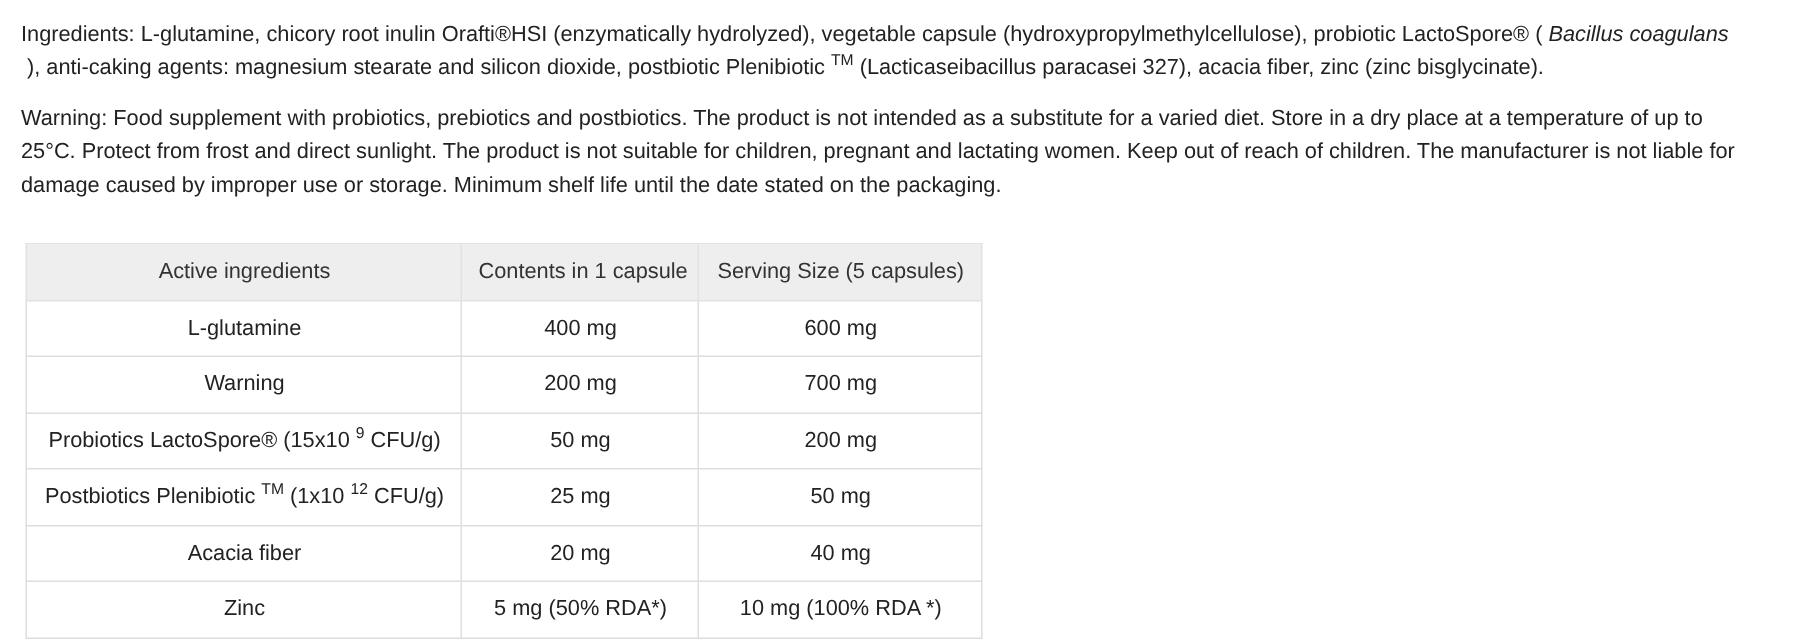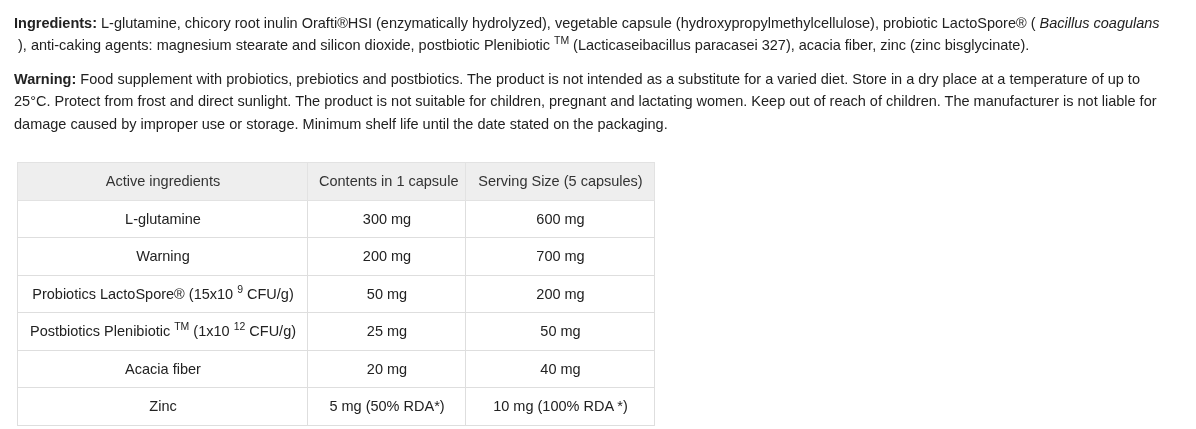--- a/index.html
+++ b/index.html
@@ -22,21 +22,21 @@
     width: 1196px;
   }
   .para {
     margin: 0 0 6px 0;
     max-width: 1150px;
   }
   .para.warning {
     margin-top: 11px;
   }
   .lbl {
-    font-weight: bold;
+    font-weight: normal;
   }
   .it {
     font-style: italic;
   }
   sup {
     font-size: 0.72em;
     vertical-align: super;
     line-height: 0;
   }
   table.nutri {
@@ -84,21 +84,21 @@
     <thead>
       <tr>
         <th>Active ingredients</th>
         <th>Contents in 1 capsule</th>
         <th>Serving Size (5 capsules)</th>
       </tr>
     </thead>
     <tbody>
       <tr>
         <td><span>L-glutamine</span></td>
-        <td>300 mg</td>
+        <td>400 mg</td>
         <td>600 mg</td>
       </tr>
       <tr>
         <td><span>Warning</span></td>
         <td>200 mg</td>
         <td>700 mg</td>
       </tr>
       <tr>
         <td><span class="sp">Probiotics LactoSpore® (15x10 </span><sup>9</sup><span class="sp"> CFU/g)</span></td>
         <td>50 mg</td>

